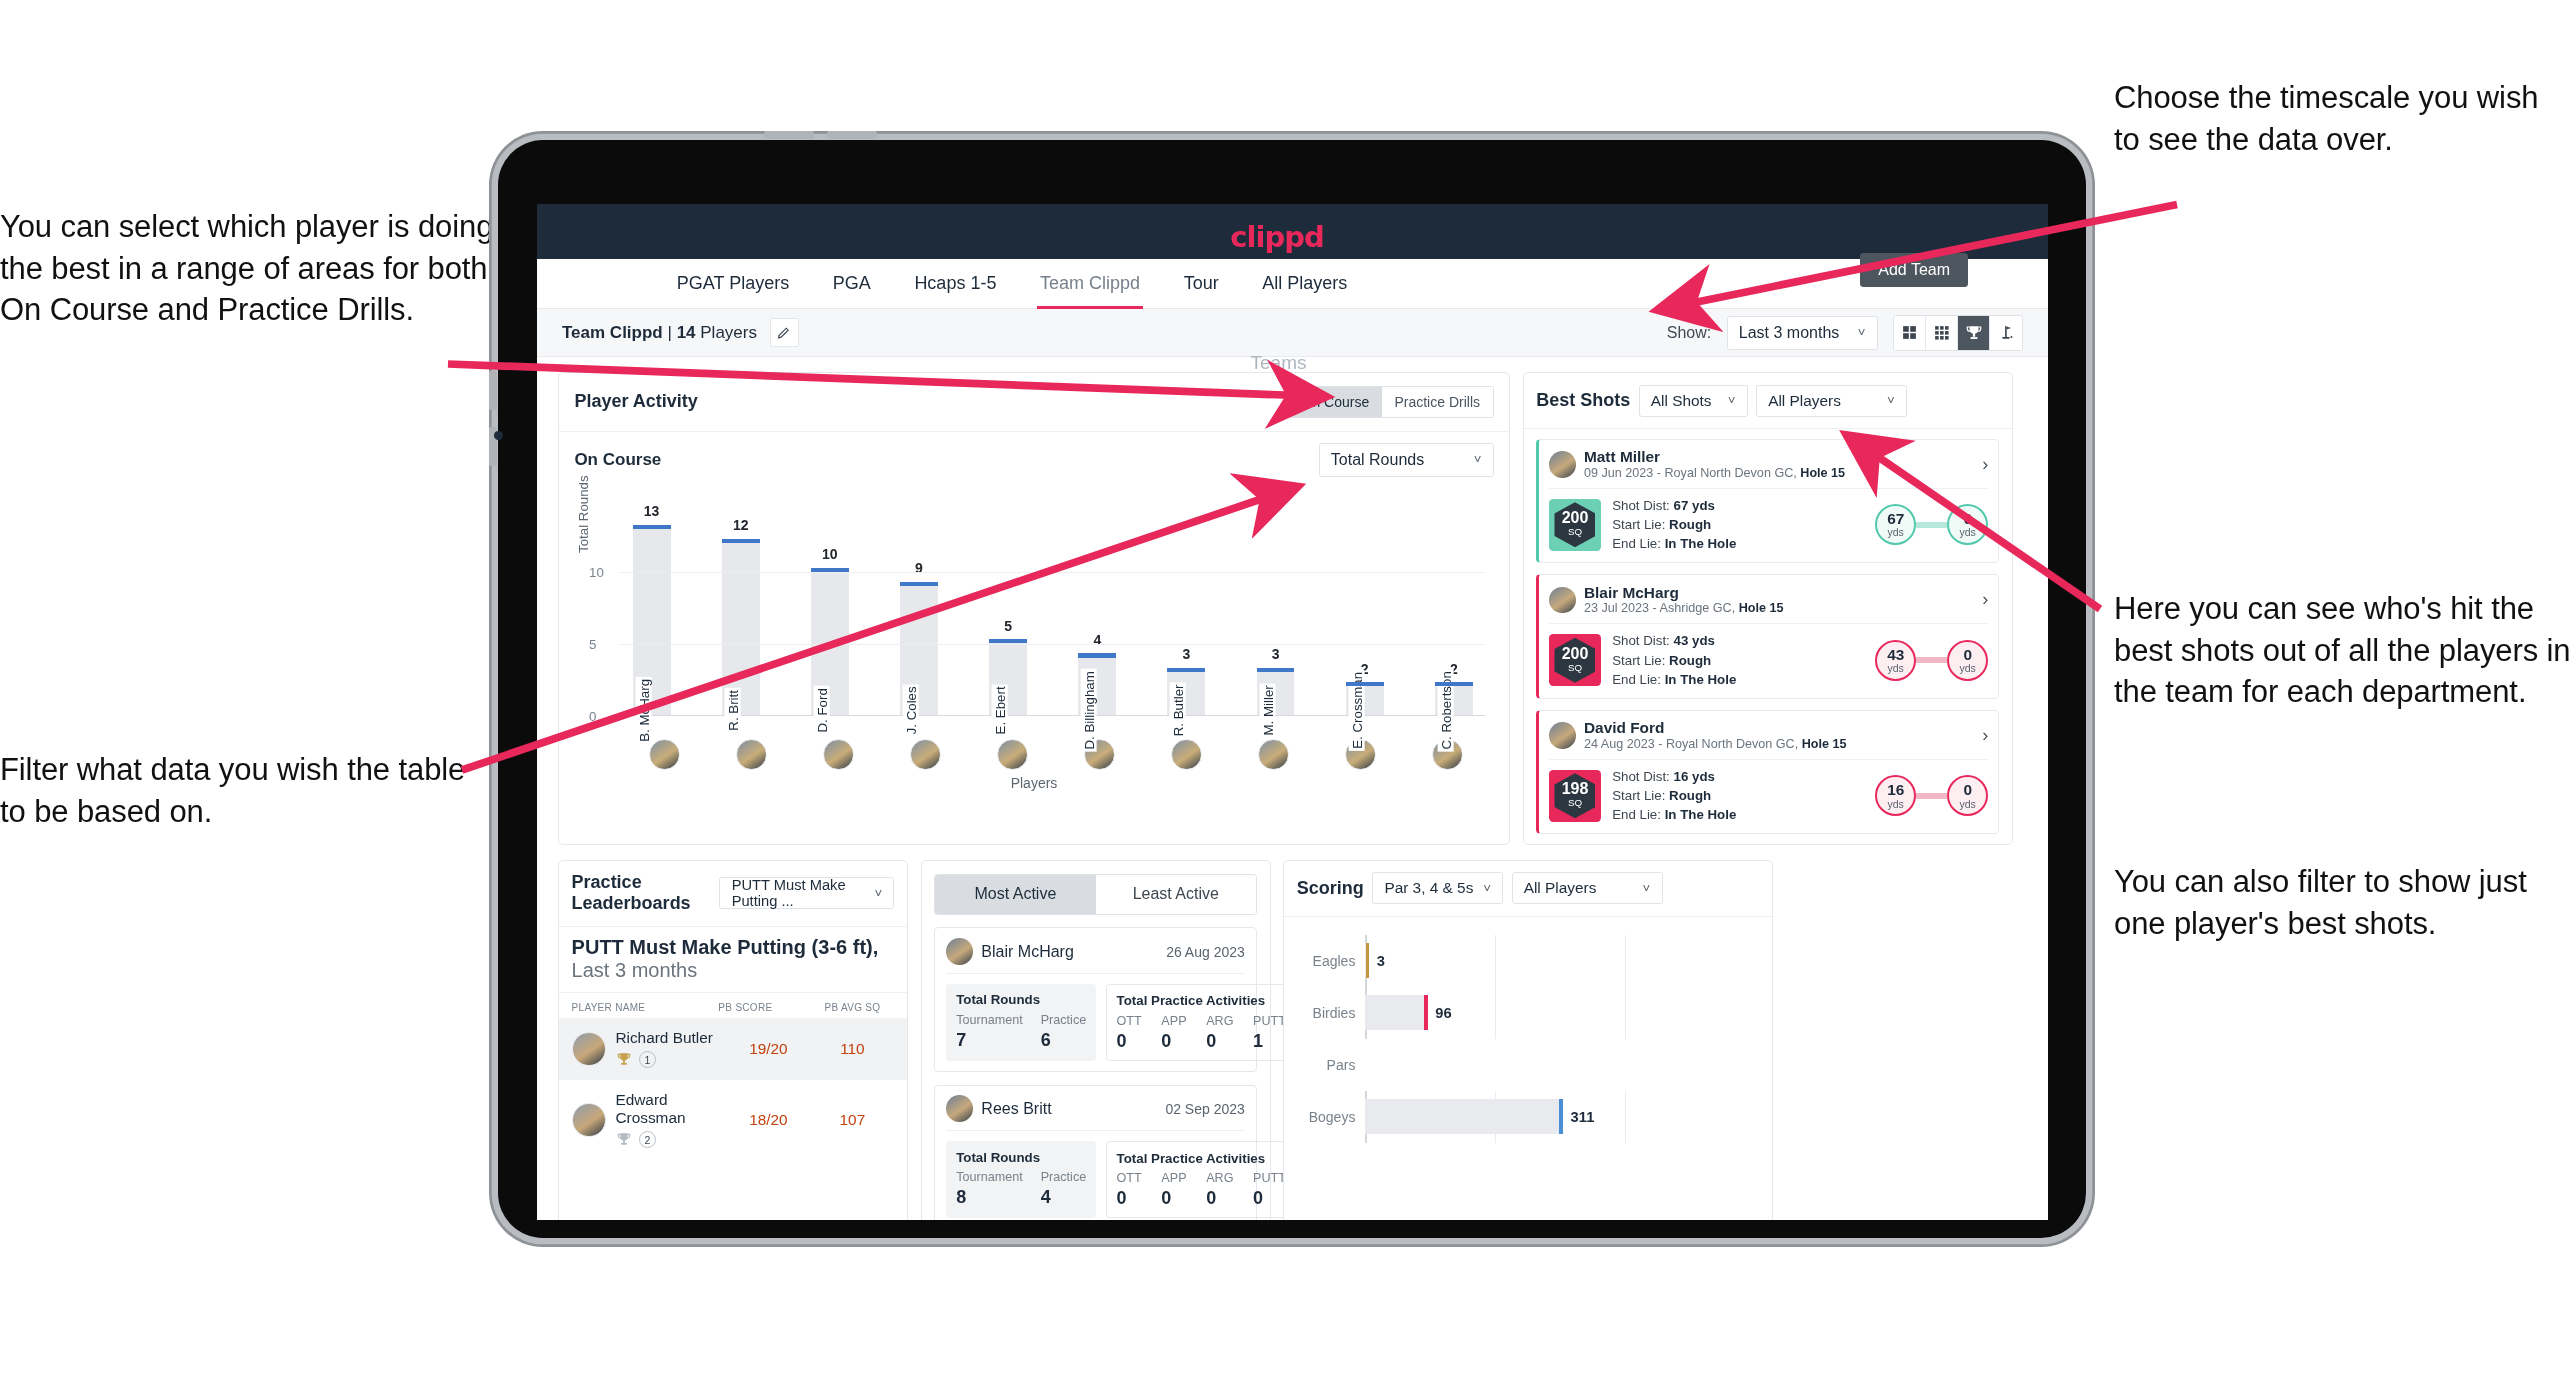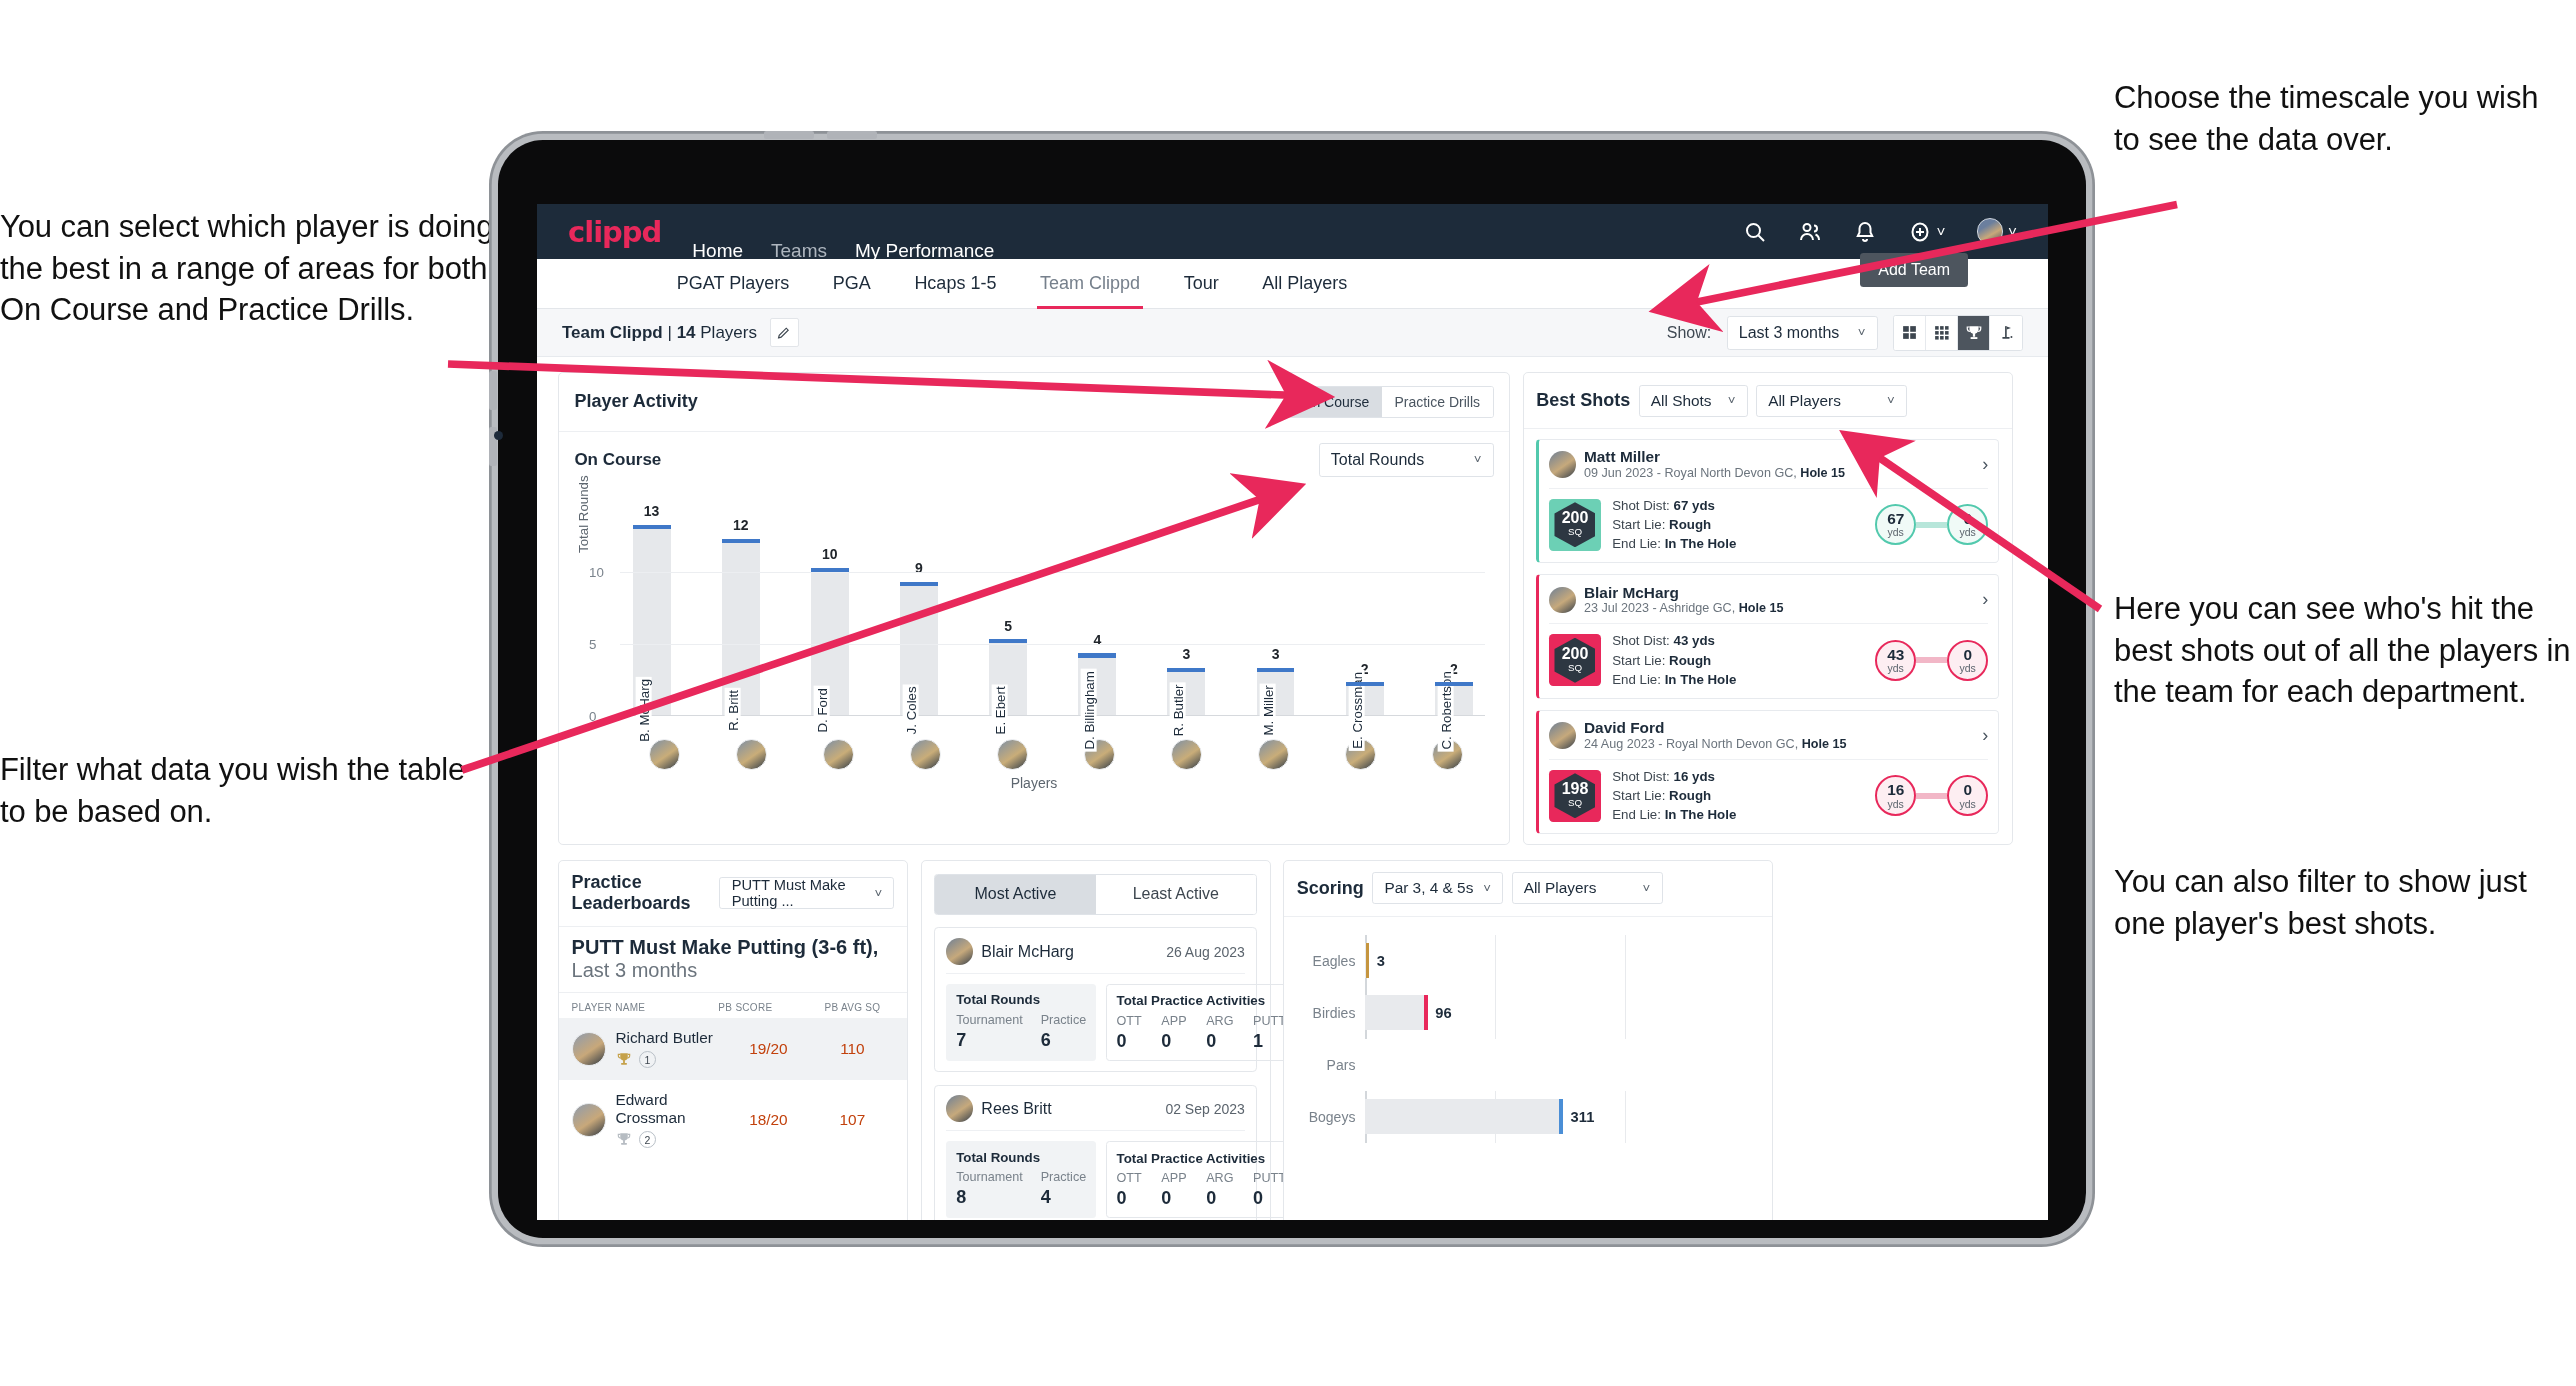--- a/index.html
+++ b/index.html
@@ -42,21 +42,21 @@
   .screen {
     position:absolute; left:39px; top:64px;
     width:1511px; height:1016px;
     background:#ffffff;
     overflow:hidden;
   }
 
   
   .appbar {
     height:55px; background:#1d2b3a;
-    display:flex; align-items:center; padding:16px 31px;
+    display:flex; align-items:center; padding:16px 31px;flex-direction:column;
   }
   .logo { color:#e8285b; font-size:29px; font-weight:700; letter-spacing:-1px; margin-right:31px; font-family:"DejaVu Sans", sans-serif; }
   .navlink { color:#ffffff; font-size:19px; margin-right:28px;margin-top:38px; }
   .navlink.dim { color:#aeb6bf; }
   .appbar-right { margin-left:auto; display:flex; align-items:center; gap:31px; }
   .ic { width:24px; height:24px; display:block; }
   .avatar-hdr {
     width:26.6px; height:26.6px; border-radius:50%;
     background:linear-gradient(150deg,#6b7f9e 30%,#c8a87a 60%,#3b4a5f);
     border:1.4px solid #cfd6de;

